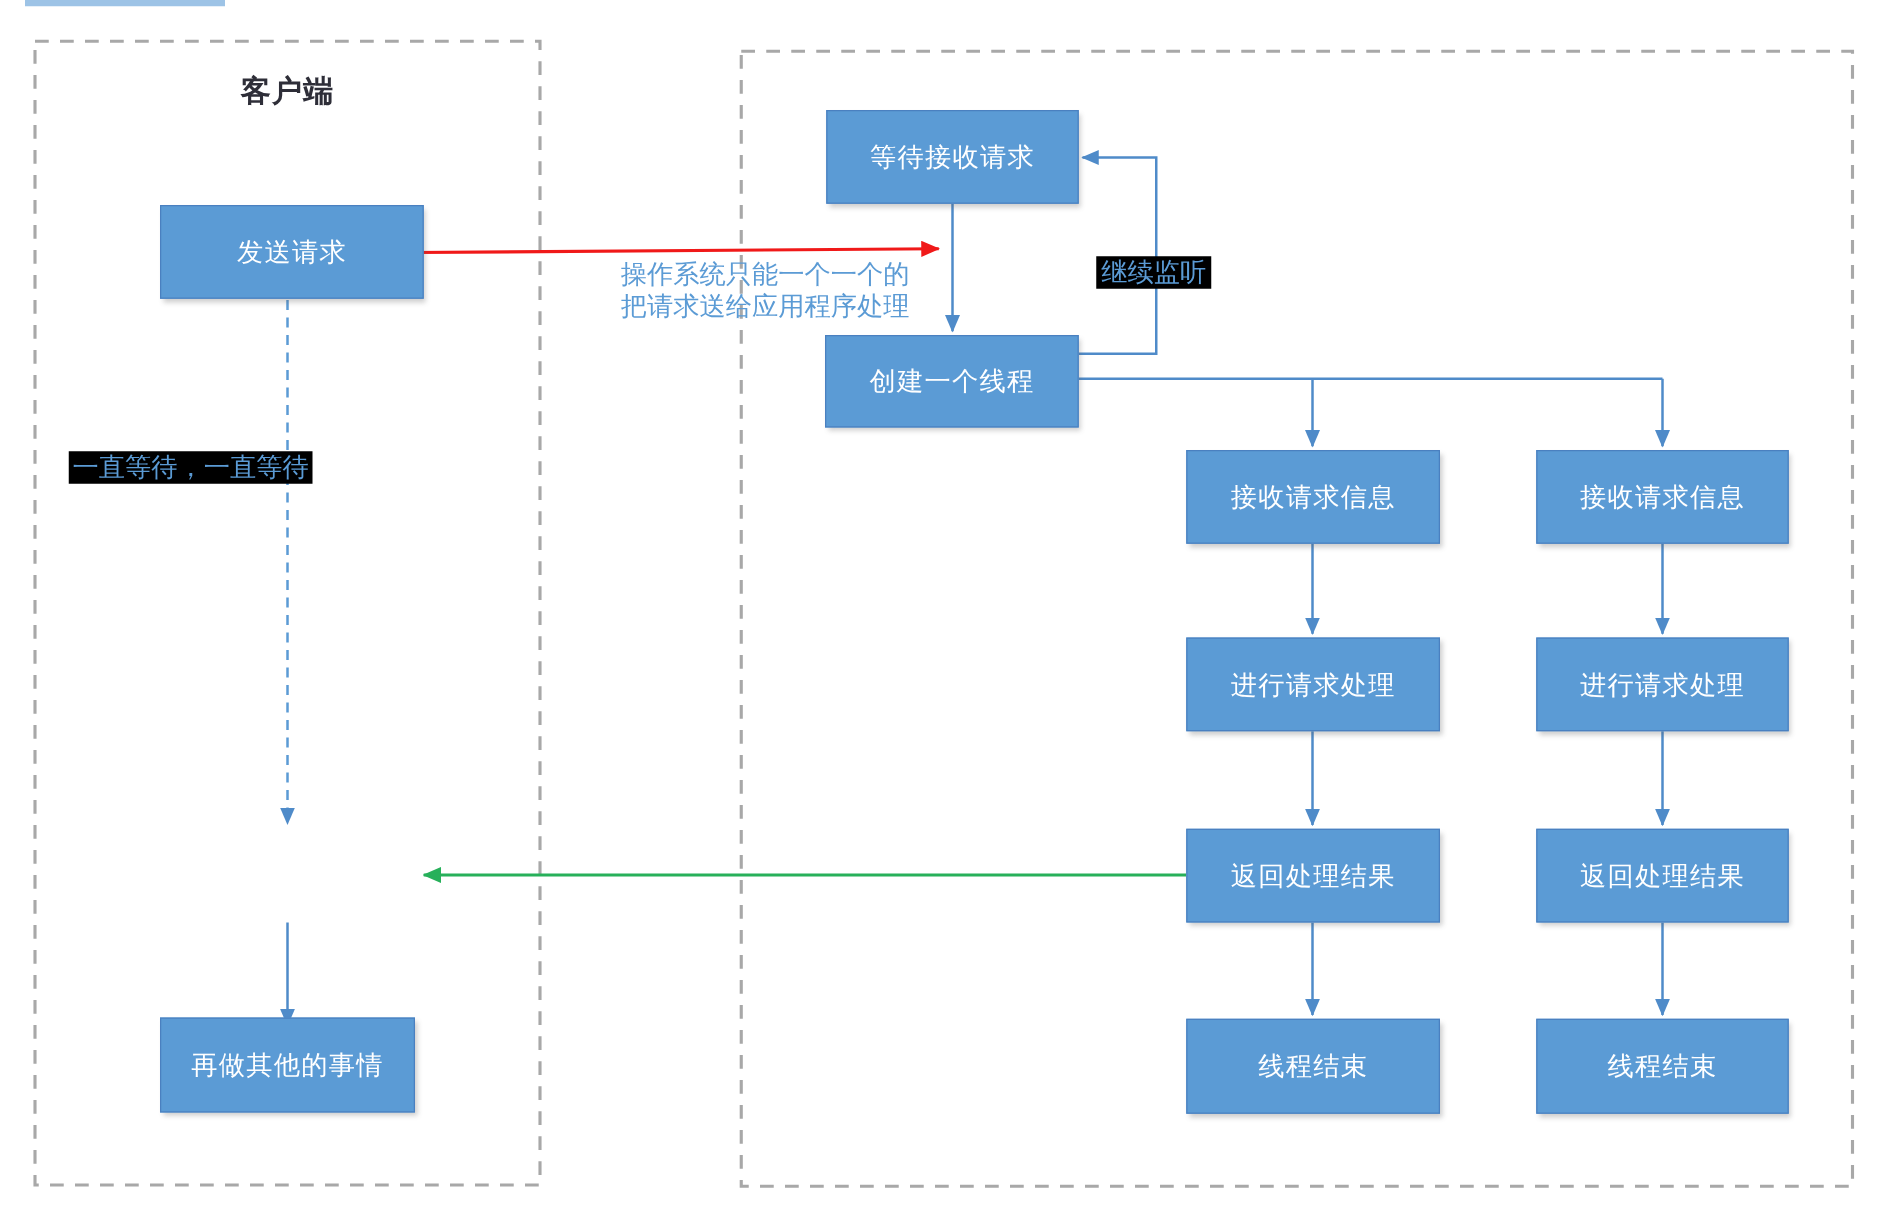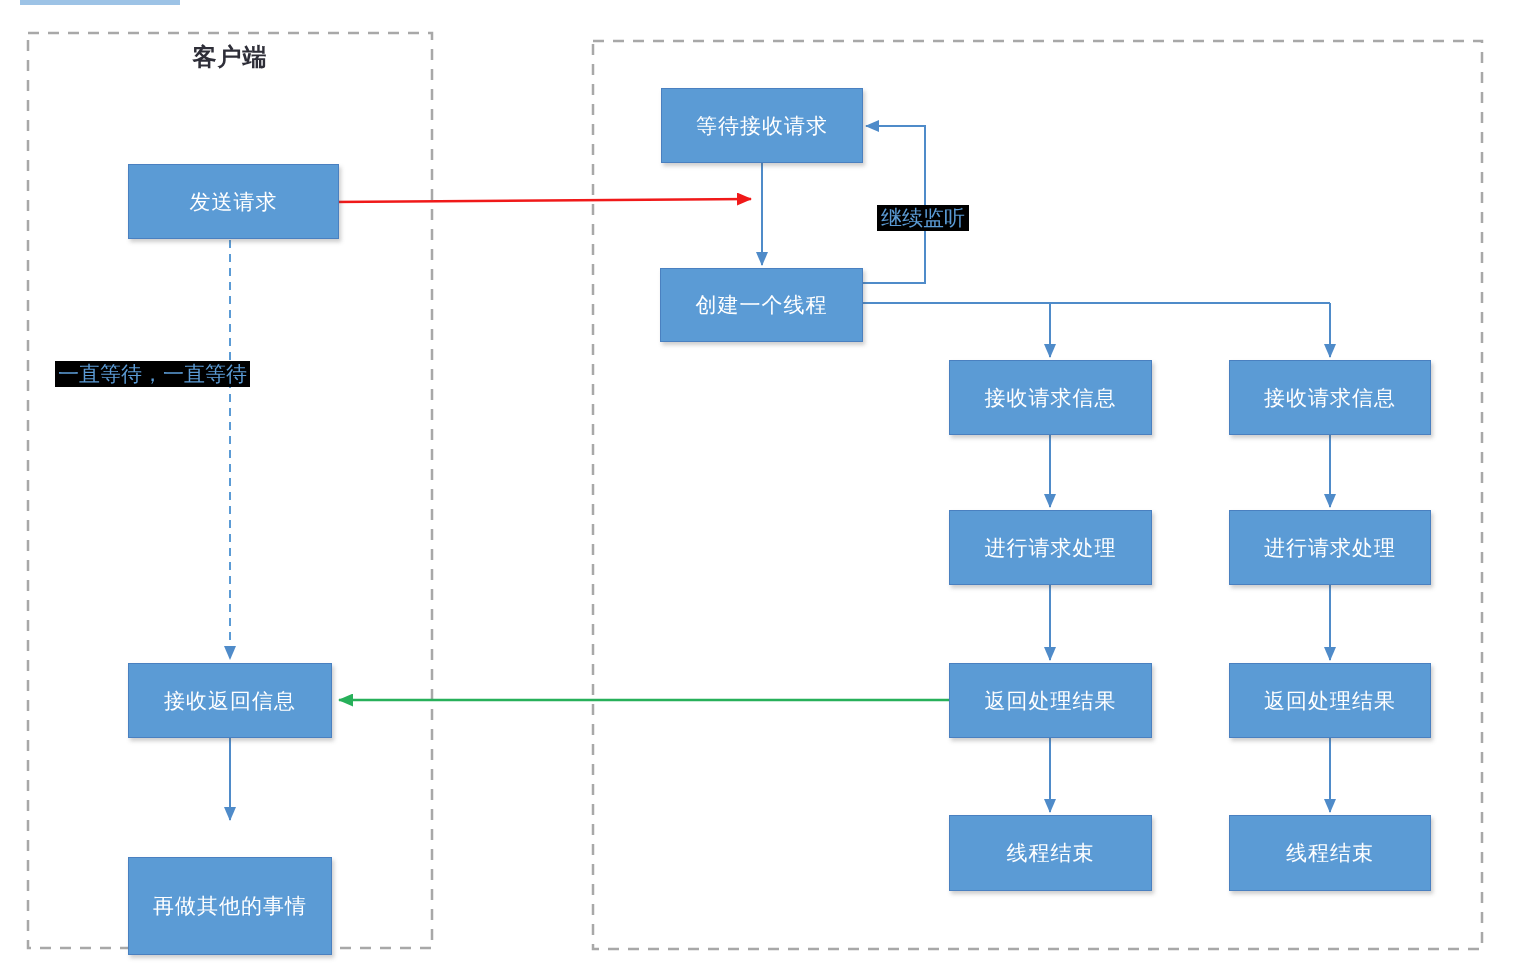--- a/index.html
+++ b/index.html
@@ -74,35 +74,38 @@
 
     <path class="wire-dashed" d="M230 240 L230 659" marker-end="url(#arrowBlue)"></path>
 
     <path class="wire" d="M230 738 L230 820" marker-end="url(#arrowBlue)"></path>
 
     <path class="wire-red" d="M332 202 L751 199" marker-end="url(#arrowRed)"></path>
 
     <path class="wire-green" d="M949 700 L339 700" marker-end="url(#arrowGreen)"></path>
   </svg>
 
-  <div class="frame-title" style="left:28px;top:42px;width:404px">客户端</div>
+  <div class="frame-title" style="left:28px;top:58px;width:404px">客户端</div>
 
   <div class="node" style="left:128px;top:164px;width:211px;height:75px">发送请求</div>
-  <div class="node" style="left:128px;top:663px;width:204px;height:75px">接收返回信息</div>
-  <div class="node" style="left:128px;top:857px;width:204px;height:98px">再做其他的事情</div>
+  <div class="node" style="left:128px;top:814px;width:204px;height:76px">再做其他的事情</div>
 
   <div class="node" style="left:660px;top:268px;width:203px;height:74px">创建一个线程</div>
   <div class="node" style="left:661px;top:88px;width:202px;height:75px">等待接收请求</div>
 
   <div class="node" style="left:949px;top:360px;width:203px;height:75px">接收请求信息</div>
   <div class="node" style="left:949px;top:510px;width:203px;height:75px">进行请求处理</div>
   <div class="node" style="left:949px;top:663px;width:203px;height:75px">返回处理结果</div>
   <div class="node" style="left:949px;top:815px;width:203px;height:76px">线程结束</div>
 
   <div class="node" style="left:1229px;top:360px;width:202px;height:75px">接收请求信息</div>
   <div class="node" style="left:1229px;top:510px;width:202px;height:75px">进行请求处理</div>
   <div class="node" style="left:1229px;top:663px;width:202px;height:75px">返回处理结果</div>
   <div class="node" style="left:1229px;top:815px;width:202px;height:76px">线程结束</div>
 
+  <div class="note note-os" style="left:452px;top:206px">
+    <div>操作系统只能一个一个的</div>
+    <div>把请求送给应用程序处理</div>
+  </div>
   <div class="note note-listen" style="left:877px;top:205px">继续监听</div>
   <div class="note note-wait" style="left:55px;top:361px">一直等待，一直等待</div>
 
 </div>
 
 </body></html>

